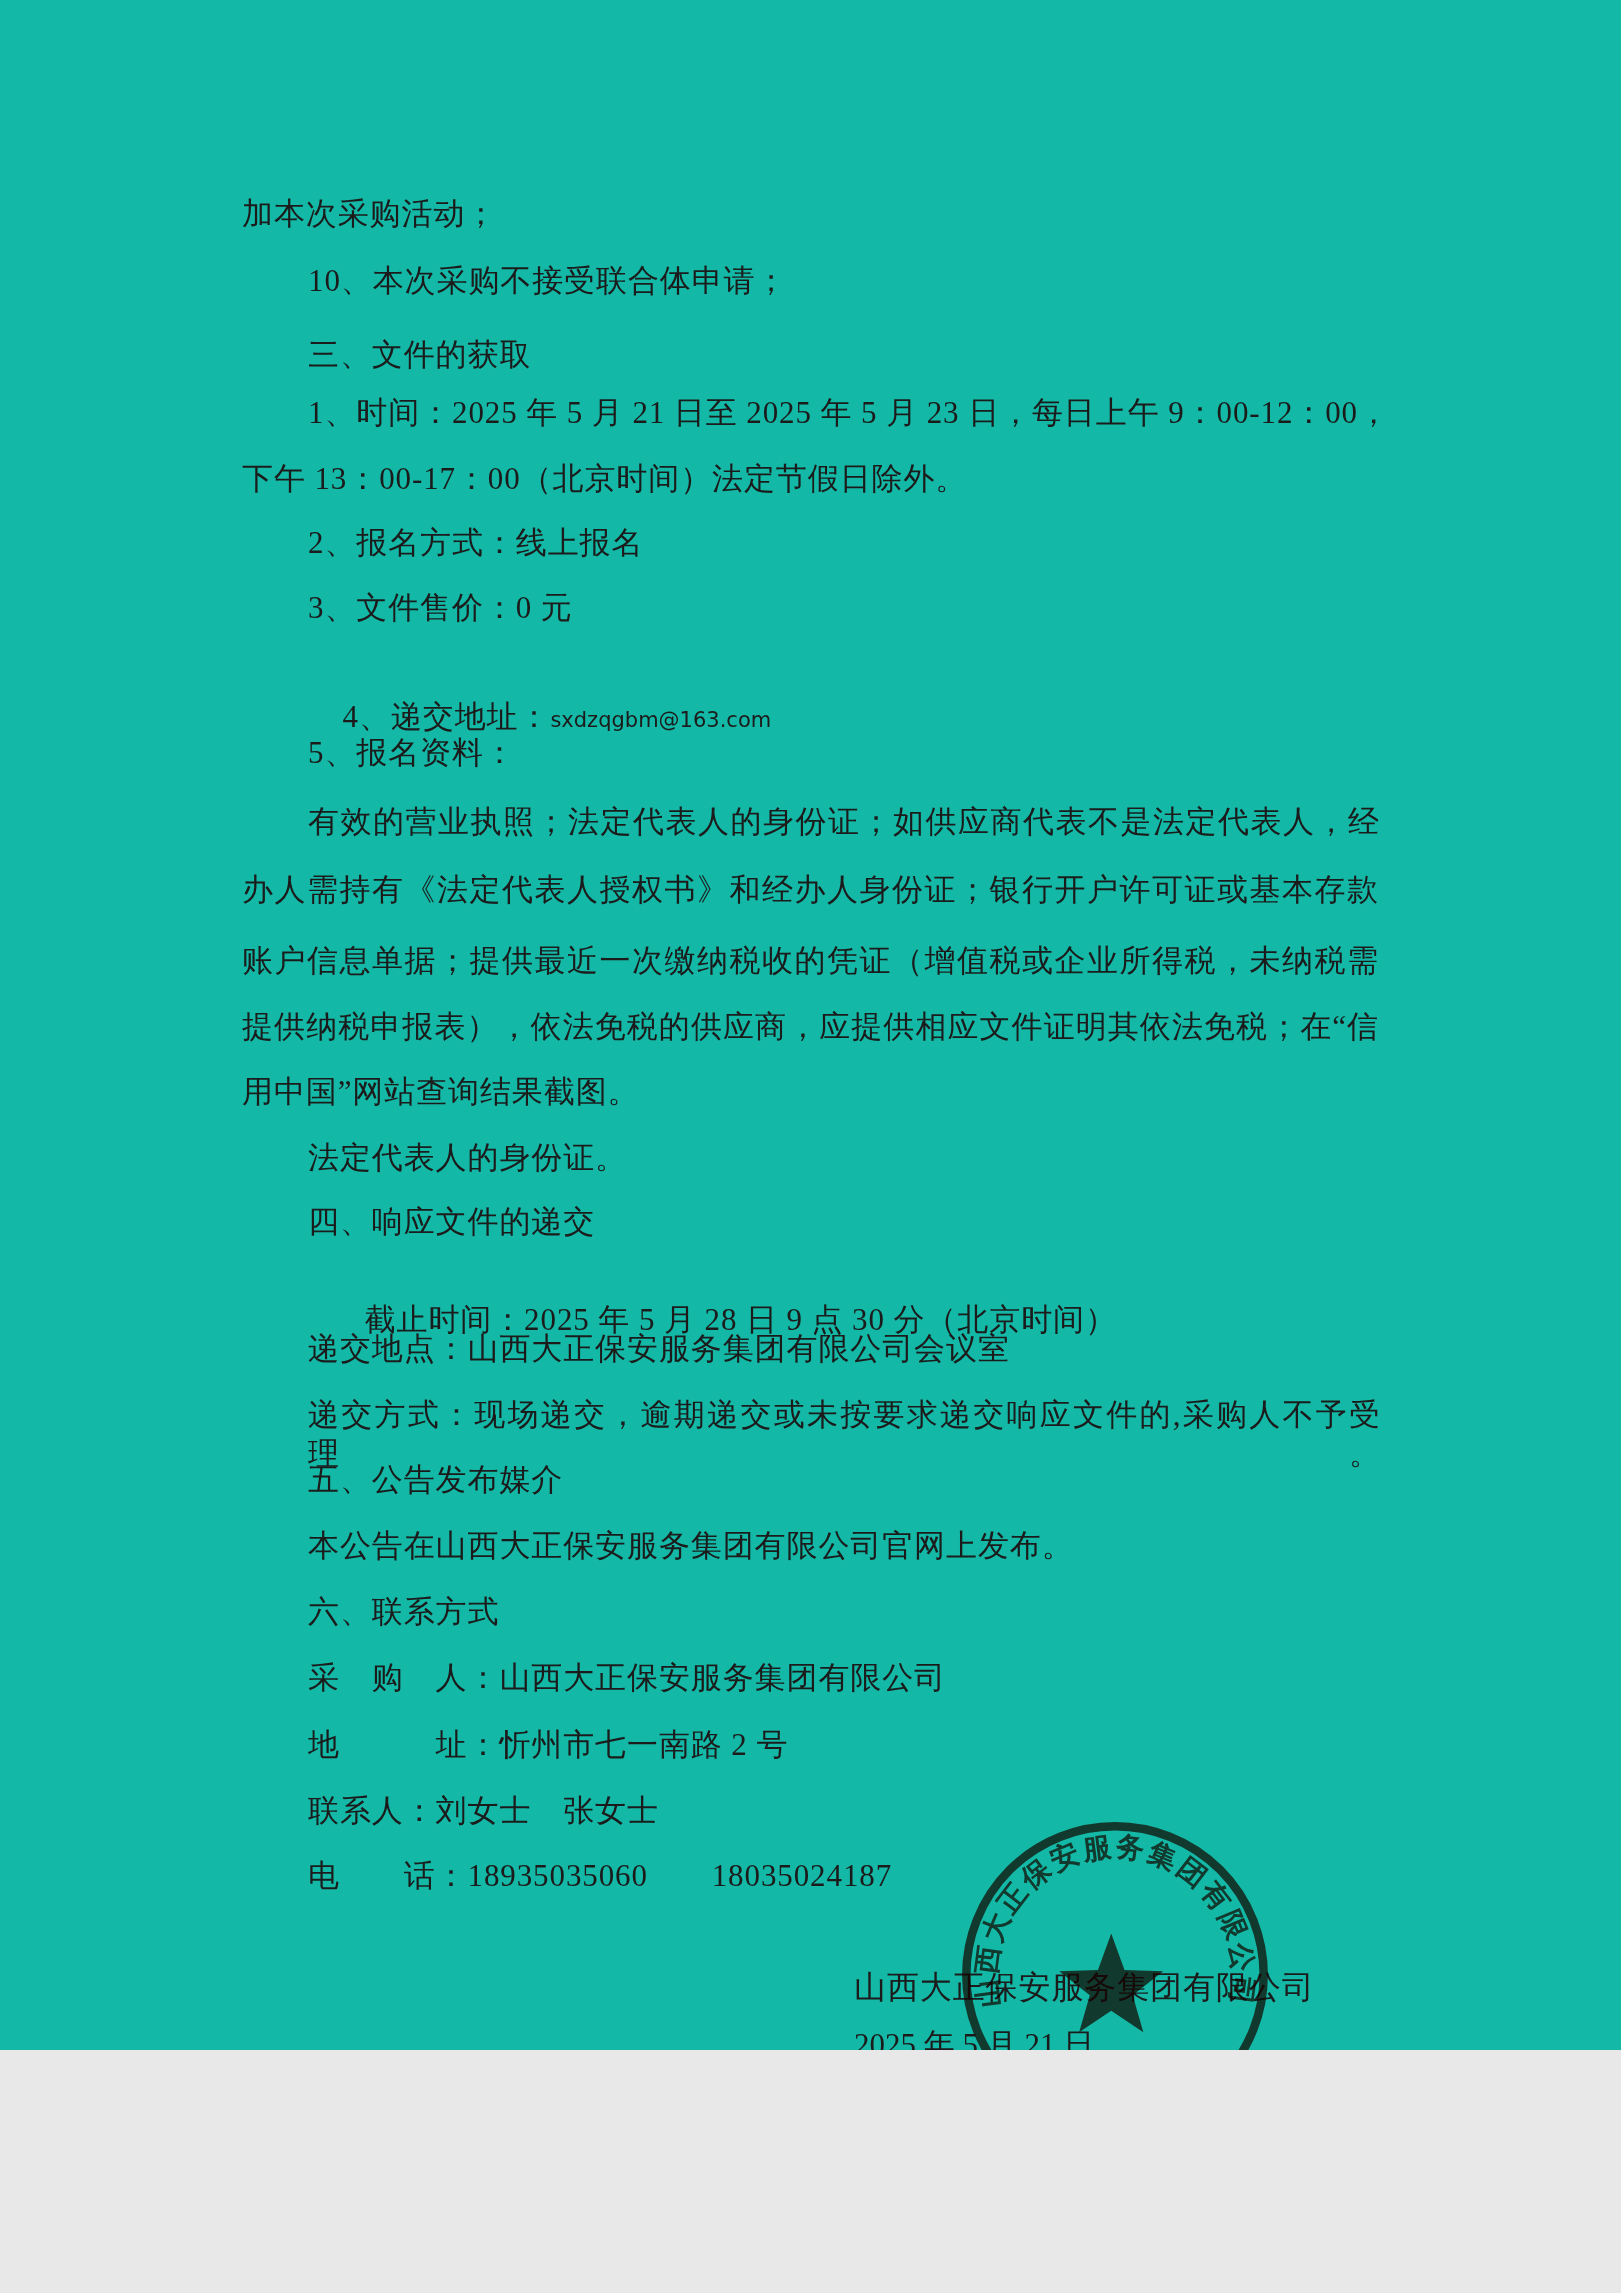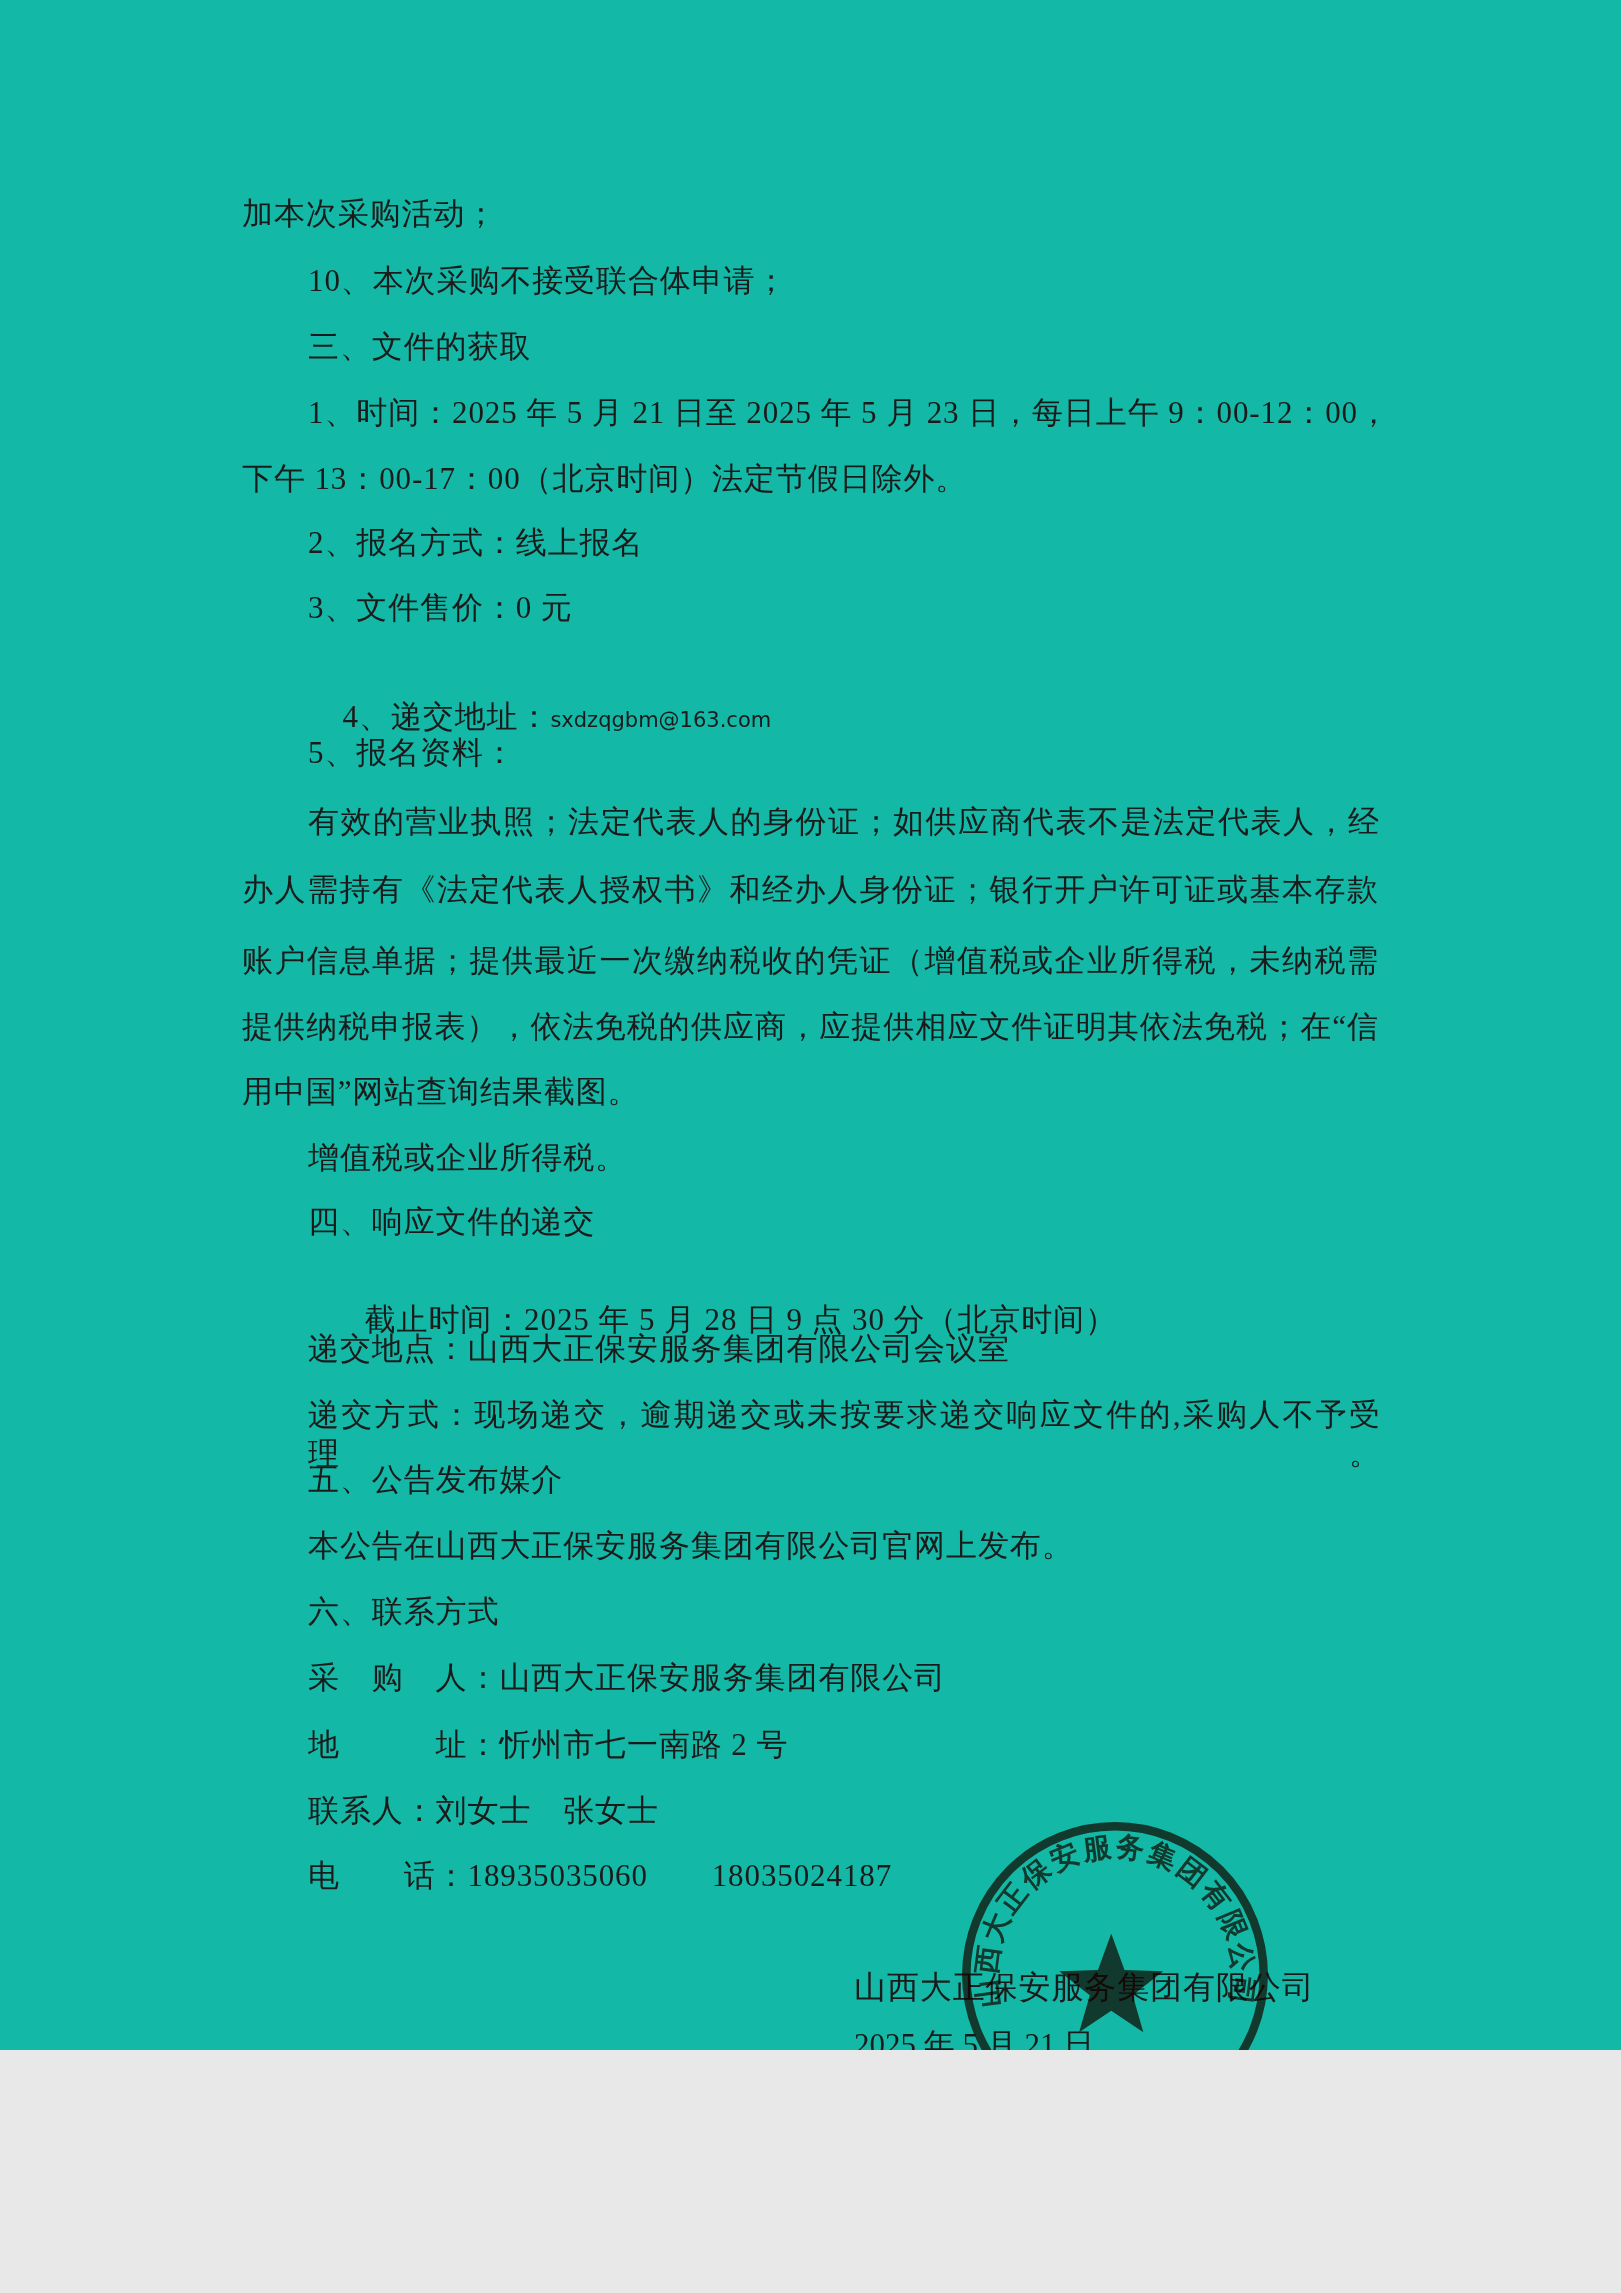--- a/index.html
+++ b/index.html
@@ -70,37 +70,37 @@
   .ring-text{font-size:30px;letter-spacing:3px;font-weight:600;}
   .serial-text{font-size:20px;letter-spacing:4px;font-weight:600;}
 </style>
 </head>
 <body>
 
 <div class="page">
 
   <div class="ln" style="top:195px">加本次采购活动；</div>
   <div class="ln indent" style="top:262px">10、本次采购不接受联合体申请；</div>
-  <div class="ln indent" style="top:328px">三、文件的获取</div>
+  <div class="ln indent" style="top:336px">三、文件的获取</div>
   <div class="ln indent" style="top:394px">1、时间：2025 年 5 月 21 日至 2025 年 5 月 23 日，每日上午 9：00-12：00，</div>
   <div class="ln" style="top:460px">下午 13：00-17：00（北京时间）法定节假日除外。</div>
   <div class="ln indent" style="top:524px">2、报名方式：线上报名</div>
   <div class="ln indent" style="top:589px">3、文件售价：0 元</div>
 
   <div class="ln indent" style="top:659px">
     <span>4、递交地址：</span><span class="email">sxdzqgbm@163.com</span>
   </div>
 
   <div class="ln indent" style="top:734px">5、报名资料：</div>
   <div class="ln indent just" style="top:803px;width:1072px">有效的营业执照；法定代表人的身份证；如供应商代表不是法定代表人，经</div>
   <div class="ln just w-full" style="top:871px">办人需持有《法定代表人授权书》和经办人身份证；银行开户许可证或基本存款</div>
   <div class="ln just w-full" style="top:1008px">提供纳税申报表），依法免税的供应商，应提供相应文件证明其依法免税；在“信</div>
   <div class="ln just w-full" style="top:942px">账户信息单据；提供最近一次缴纳税收的凭证（增值税或企业所得税，未纳税需</div>
   <div class="ln" style="top:1073px">用中国”网站查询结果截图。</div>
-  <div class="ln indent" style="top:1139px">增值税或企业所得税。</div>
+  <div class="ln indent" style="top:1139px">法定代表人的身份证。</div>
   <div class="ln indent" style="top:1203px">四、响应文件的递交</div>
 
   <div class="ln indent" style="top:1262px">
     <span class="bold">截止时间：</span><span>2025 年 5 月 28 日 9 点 30 分（北京时间）</span>
   </div>
 
   <div class="ln indent" style="top:1330px">递交地点：山西大正保安服务集团有限公司会议室</div>
   <div class="ln indent just w-ind" style="top:1396px">递交方式：现场递交，逾期递交或未按要求递交响应文件的,采购人不予受理。</div>
   <div class="ln indent" style="top:1461px">五、公告发布媒介</div>
   <div class="ln indent" style="top:1527px">本公告在山西大正保安服务集团有限公司官网上发布。</div>

